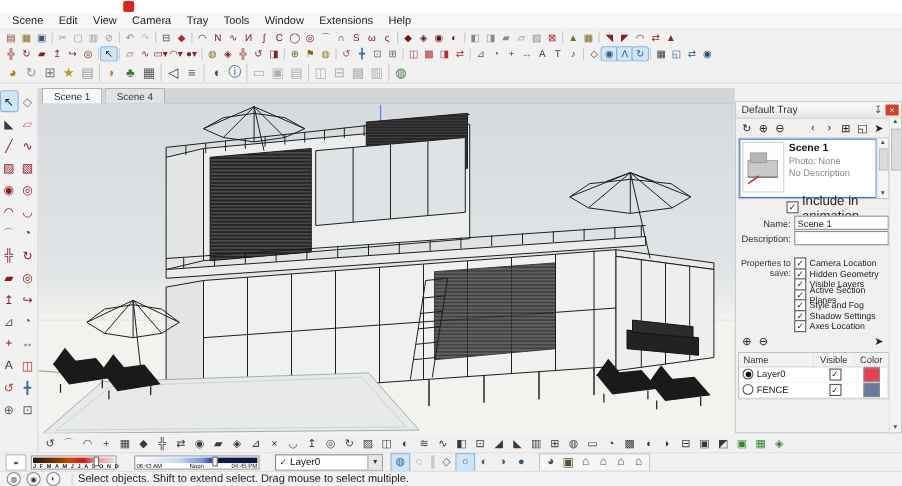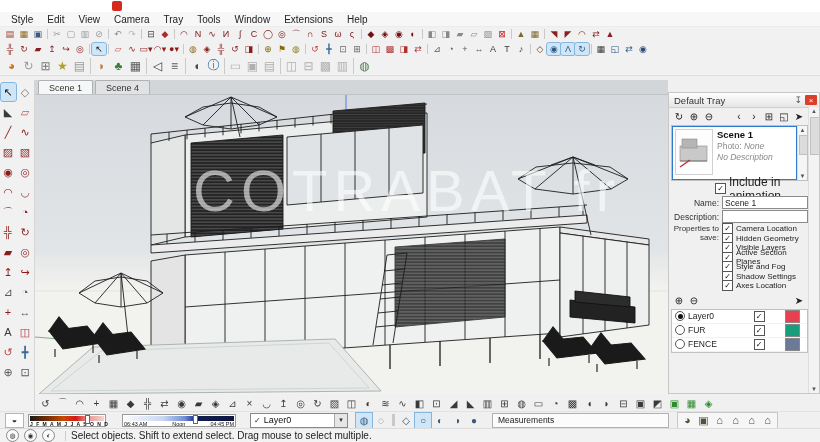--- a/index.html
+++ b/index.html
@@ -47,29 +47,29 @@
   .scr-thumb{position:absolute;top:2px;left:0;width:8px;height:36px;background:#dcdcdc;border:1px solid #c0c0c0;}
   .sc-toolbar{height:15px;display:flex;align-items:center;padding:1px 3px;gap:1px;margin-right:10px;}
   .sc-tool{width:14px;height:13px;display:flex;align-items:center;justify-content:center;font-size:10px;color:#222;}
   .spacer{flex:1;}
   .scene-list{display:flex;margin:0 11px 2px 2px;background:#fff;border:1px solid #c0c0c0;height:54px;}
   .scene-item{flex:1;display:flex;border:1px solid #2f7ad1;background:#fff;padding:2px;}
   .sc-thumb{width:36px;height:44px;background:#fdfdfd;border:1px solid #d0d0d0;}
   .sc-text{padding-left:4px;line-height:1.25;}
   .sc-name{font-weight:bold;font-size:9.5px;color:#111;}
   .sc-dim{color:#8a8a8a;font-size:8.5px;}
-  .it{font-style:italic;}
+  .it{}
   .scene-scroll{width:9px;border-left:1px solid #ddd;display:flex;flex-direction:column;align-items:center;background:#f5f5f5;}
   .cb{width:9px;height:9px;border:1px solid #555;background:#fff;display:inline-flex;align-items:center;justify-content:center;font-size:8px;color:#111;margin-right:3px;flex:0 0 auto;}
   .cb.checked::after{content:"✓";}
   .inc-row{display:flex;align-items:center;margin:2px 3px 2px 46px;height:11px;font-size:12px;}
   .frm-row{display:flex;align-items:center;margin:1px 11px 1px 2px;height:13px;}
   .frm-label{width:48px;text-align:right;padding-right:3px;color:#333;font-size:8.5px;}
   .frm-input{flex:1;height:11px;background:#fff;border:1px solid #8a8a8a;font-size:8.5px;padding:0 2px;display:flex;align-items:center;}
-  .props{display:flex;margin:1px 11px 1px 2px;}
+  .props{display:flex;margin:12px 11px 1px 2px;}
   .props-label{width:48px;text-align:right;font-size:8px;color:#333;line-height:1.15;padding-right:3px;}
   .prop-row{display:flex;align-items:center;height:9.5px;font-size:8px;}
   .ltable{margin:0 11px 0 2px;background:#fff;border:1px solid #c0c0c0;}
   .lhead{display:flex;background:#f2f2f2;border-bottom:1px solid #d8d8d8;height:12px;font-size:8.5px;color:#333;align-items:center;}
   .lh-name{flex:1;padding-left:4px;border-right:1px solid #e2e2e2;}
   .lh-vis{width:36px;text-align:center;border-right:1px solid #e2e2e2;}
   .lh-col{width:30px;text-align:center;}
   .lrow{display:flex;align-items:center;height:13px;border-bottom:1px solid #f2f2f2;font-size:8.5px;}
   .radio{width:8px;height:8px;border:1px solid #555;border-radius:50%;margin:0 3px;position:relative;background:#fff;flex:0 0 auto;}
   .radio.on::after{content:"";position:absolute;left:1.5px;top:1.5px;right:1.5px;bottom:1.5px;background:#111;border-radius:50%;}
@@ -109,21 +109,21 @@
   .st-msg{font-size:10px;color:#222;}
 </style>
 </head>
 <body>
 
 <div class="abs" id="titlebar">
   <div id="logo"></div>
 </div>
 
 <div class="abs" id="menubar">
-  <span class="menu-item">Style</span>
+  <span class="menu-item">Scene</span>
     <span class="menu-item">Edit</span>
     <span class="menu-item">View</span>
     <span class="menu-item">Camera</span>
     <span class="menu-item">Tray</span>
     <span class="menu-item">Tools</span>
     <span class="menu-item">Window</span>
     <span class="menu-item">Extensions</span>
     <span class="menu-item">Help</span>
 </div>
 
@@ -382,21 +382,20 @@
         <polygon points="58,242 68,228 78,240"></polygon>
         <path d="M64,260 L64,268 M102,256 L102,264" fill="none"></path>
       <polygon points="508,246 548,242 562,258 522,263"></polygon>
         <polygon points="508,246 518,232 528,244"></polygon>
         <path d="M514,263 L514,271 M554,260 L554,268" fill="none"></path>
       <polygon points="556,252 596,248 610,264 570,269"></polygon>
         <polygon points="556,252 566,238 576,250"></polygon>
         <path d="M562,269 L562,277 M602,266 L602,274" fill="none"></path>
     </g>
   </svg>
-  <div id="wm">COTRABAT fr</div>
 </div>
 
 <div class="abs" id="tray">
   <div class="tray-h">
     <span class="tray-title">Default Tray</span>
     <span class="pin">↧</span>
     <span class="close-red">×</span>
   </div>
 
 
@@ -502,43 +501,38 @@
         <span class="sc-tool">⊕</span>
         <span class="sc-tool">⊖</span>
       </span>
     <span class="spacer"></span>
     <span style="display:flex;gap:1px">
         <span class="sc-tool">➤</span>
       </span>
   </div>
 
   <div class="ltable">
+    <div class="lhead">
+      <span class="lh-name">Name</span>
+      <span class="lh-vis">Visible</span>
+      <span class="lh-col">Color</span>
+    </div>
     <div>
 
         <div class="lrow">
           <span class="radio on"></span>
           <span class="lname">Layer0</span>
           <span class="lvis">
             <span class="cb checked"></span>
           </span>
           <span class="lcolor">
             <span class="swatch" style="background: rgb(232, 64, 78);"></span>
           </span>
         </div>
 
-        <div class="lrow">
-          <span class="radio"></span>
-          <span class="lname">FUR</span>
-          <span class="lvis">
-            <span class="cb checked"></span>
-          </span>
-          <span class="lcolor">
-            <span class="swatch" style="background: rgb(23, 158, 123);"></span>
-          </span>
-        </div>
 
         <div class="lrow">
           <span class="radio"></span>
           <span class="lname">FENCE</span>
           <span class="lvis">
             <span class="cb checked"></span>
           </span>
           <span class="lcolor">
             <span class="swatch" style="background: rgb(107, 122, 153);"></span>
           </span>
@@ -625,21 +619,20 @@
   <div id="face-styles">
     <span class="fsi hl">◍</span>
       <span class="fsi">◌</span>
       <span class="fsi sep"></span>
       <span class="fsi">◇</span>
       <span class="fsi hl">○</span>
       <span class="fsi">◐</span>
       <span class="fsi">◑</span>
       <span class="fsi">●</span>
   </div>
-  <div id="measure-box">Measurements</div>
   <div id="house-group">
     <span class="hi">◕</span>
       <span class="hi">▣</span>
       <span class="hi">⌂</span>
       <span class="hi">⌂</span>
       <span class="hi">⌂</span>
       <span class="hi">⌂</span>
   </div>
 </div>
 

